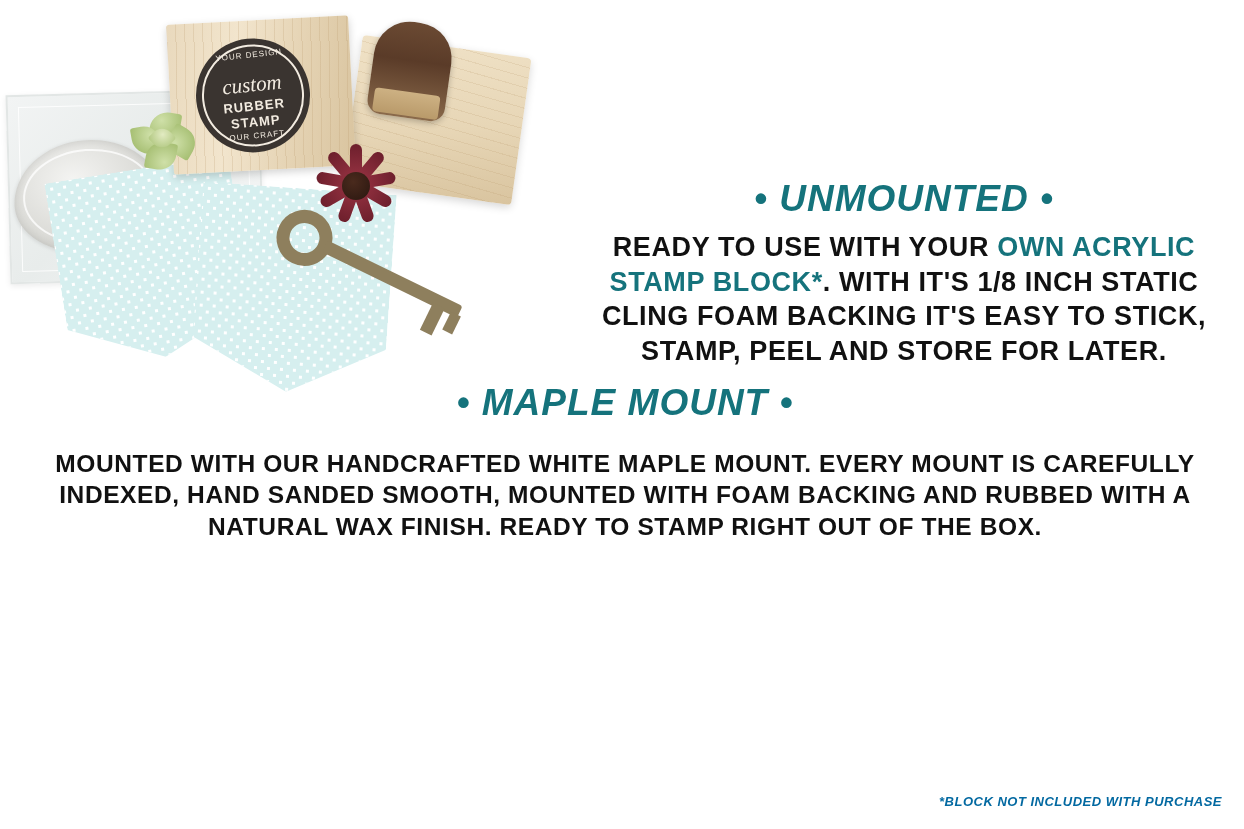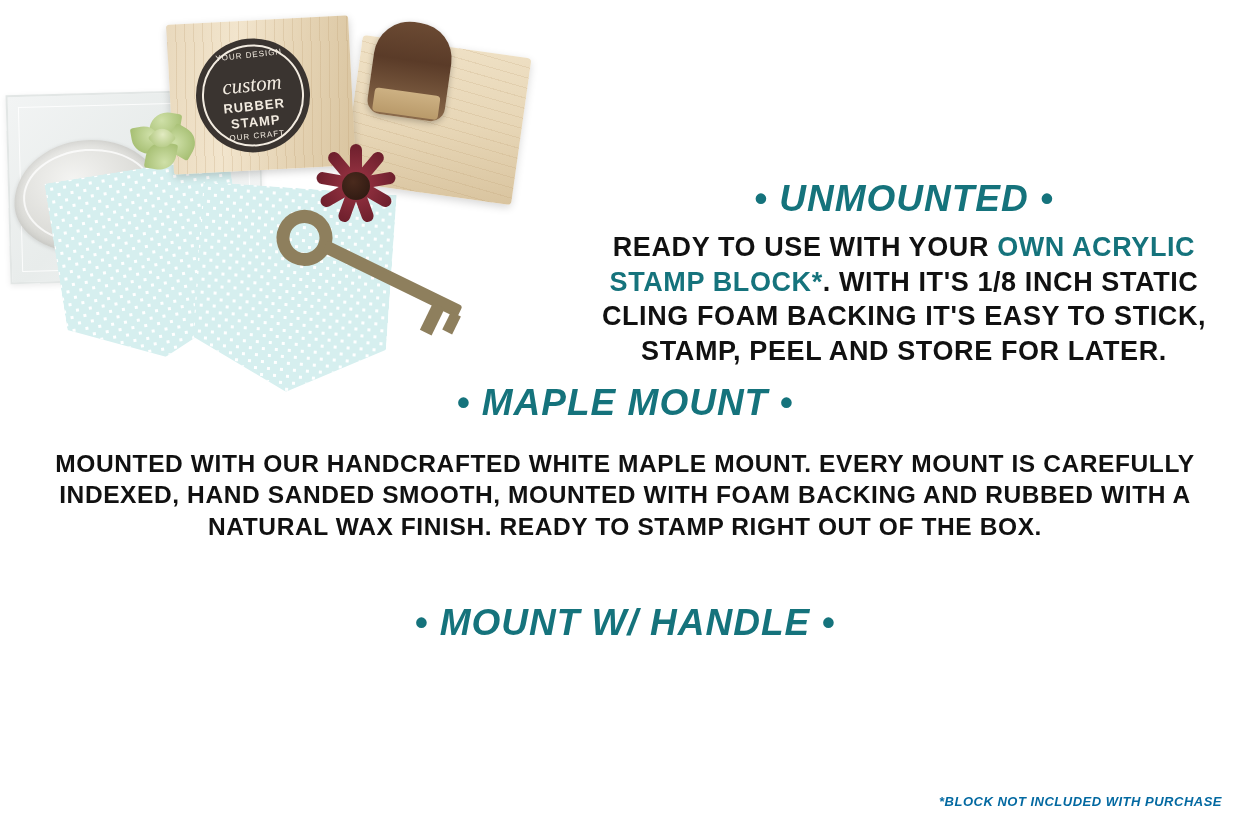--- a/index.html
+++ b/index.html
@@ -437,18 +437,17 @@
     <div class="section-heading">• UNMOUNTED •</div>
     <div class="body-text"><span>READY TO USE WITH YOUR </span><span class="hl">OWN ACRYLIC STAMP BLOCK*</span><span>. WITH IT'S 1/8 INCH STATIC CLING FOAM BACKING IT'S EASY TO STICK, STAMP, PEEL AND STORE FOR LATER.</span></div>
   </div>
 
   <div id="sec-maple">
     <div class="section-heading">• MAPLE MOUNT •</div>
     <div class="body-text"><span>MOUNTED WITH OUR HANDCRAFTED WHITE MAPLE MOUNT. EVERY MOUNT IS CAREFULLY INDEXED, HAND SANDED SMOOTH, MOUNTED WITH FOAM BACKING AND RUBBED WITH A NATURAL WAX FINISH. READY TO STAMP RIGHT OUT OF THE BOX.</span></div>
   </div>
 
   <div id="sec-handle">
-    <div class="section-heading">• MOUNT W/ HANDLE •</div>
   </div>
 
   <div class="footnote">*BLOCK NOT INCLUDED WITH PURCHASE</div>
 
 </div>
 
 </body></html>

